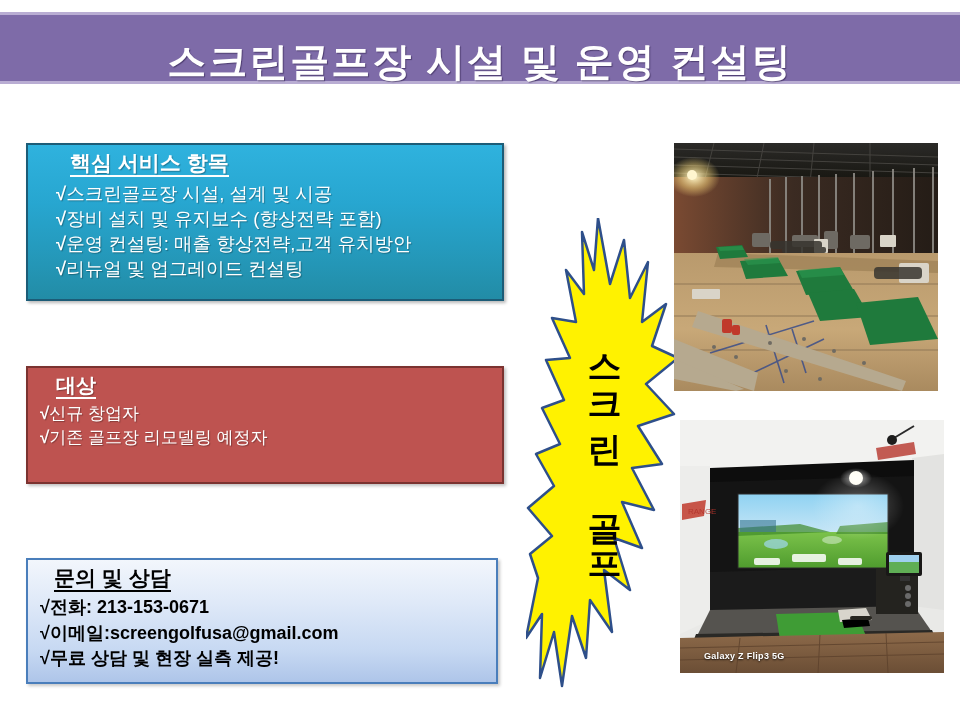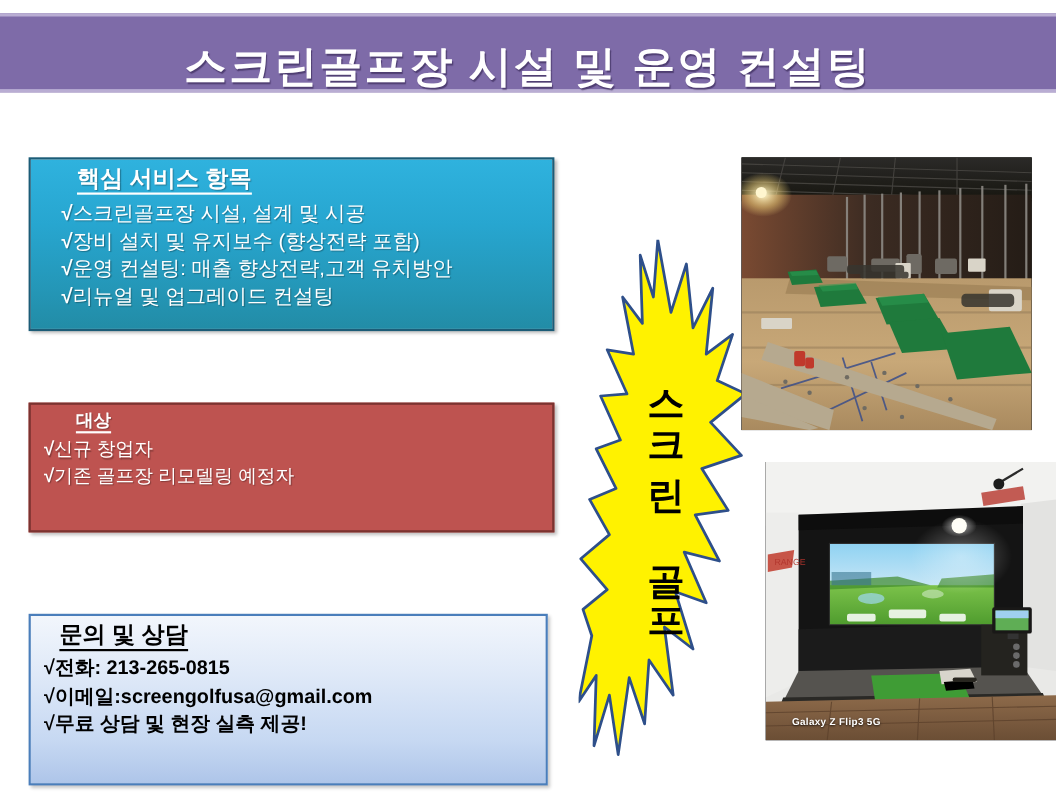--- a/index.html
+++ b/index.html
@@ -103,37 +103,37 @@
     left: 26px;
     top: 366px;
     width: 478px;
     height: 118px;
     background: #BE5350;
     border: 2px solid #7B3330;
     box-shadow: 2px 2px 3px rgba(0,0,0,0.25);
     color: #ffffff;
   }
   .box-target .box-title {
-    font-size: 16px;
-    margin-left: 29px;
+    font-size: 20px;
+    margin-left: 16px;
     text-shadow: 1px 1px 1px rgba(0,0,0,0.30);
   }
   .box-target .box-list {
     font-size: 17px;
     margin-top: 2px;
     text-shadow: 1px 1px 1px rgba(0,0,0,0.30);
   }
   .box-target .box-list li { margin-top: 2px; }
 
   
   .box-contact {
     left: 26px;
     top: 558px;
     width: 472px;
-    height: 156px;
+    height: 126px;
     background: linear-gradient(180deg, #F2F6FC 0%, #DFE9F8 35%, #C6D8F2 75%, #AEC5E9 100%);
     border: 2px solid #4A7EBB;
     box-shadow: 2px 2px 3px rgba(0,0,0,0.22);
     color: #000000;
   }
   .box-contact .box-title {
     font-size: 21px;
     margin-left: 14px;
   }
   .box-contact .box-list {
@@ -181,21 +181,21 @@
     background: #111;
   }
   .photo svg { display: block; width: 100%; height: 100%; }
   .photo-top {
     left: 674px;
     top: 143px;
     width: 264px;
     height: 248px;
   }
   .photo-bottom {
-    left: 696px;
+    left: 680px;
     top: 420px;
     width: 264px;
     height: 253px;
     text-align: right;
   }
   .photo-watermark {
     position: absolute;
     left: 24px;
     bottom: 12px;
     color: #ffffff;
@@ -228,21 +228,21 @@
     <div class="box-title">대상</div>
     <ul class="box-list">
       <li><span class="chk">√</span><span>신규 창업자</span></li>
       <li><span class="chk">√</span><span>기존 골프장 리모델링 예정자</span></li>
     </ul>
   </div>
 
   <div class="box box-contact">
     <div class="box-title">문의 및 상담</div>
     <ul class="box-list">
-      <li><span class="chk">√</span><span>전화: 213-265-0815</span></li>
+      <li><span class="chk">√</span><span>전화: 213-153-0671</span></li>
       <li><span class="chk">√</span><span>이메일:screengolfusa@gmail.com</span></li>
       <li><span class="chk">√</span><span>무료 상담 및 현장 실측 제공!</span></li>
     </ul>
   </div>
 
   <div class="starburst">
     <svg viewBox="0 0 152 492" preserveAspectRatio="none">
       <polygon points="72,0 84,66 98,22 104,80 122,44 116,104 140,86 126,128 152,140 120,166 148,196 112,208 136,246 106,250 128,292 96,284 116,330 88,320 104,372 78,352 86,414 64,382 60,440 46,398 36,468 28,414 14,460 16,396 0,420 12,360 4,336 26,318 2,290 28,268 10,236 34,226 16,190 38,182 20,142 44,140 26,100 50,104 40,52 58,76 56,14 68,52" fill="#FFF200" stroke="#2E4F8A" stroke-width="2.5" stroke-linejoin="round"></polygon>
     </svg>
     <div class="starburst-label">

